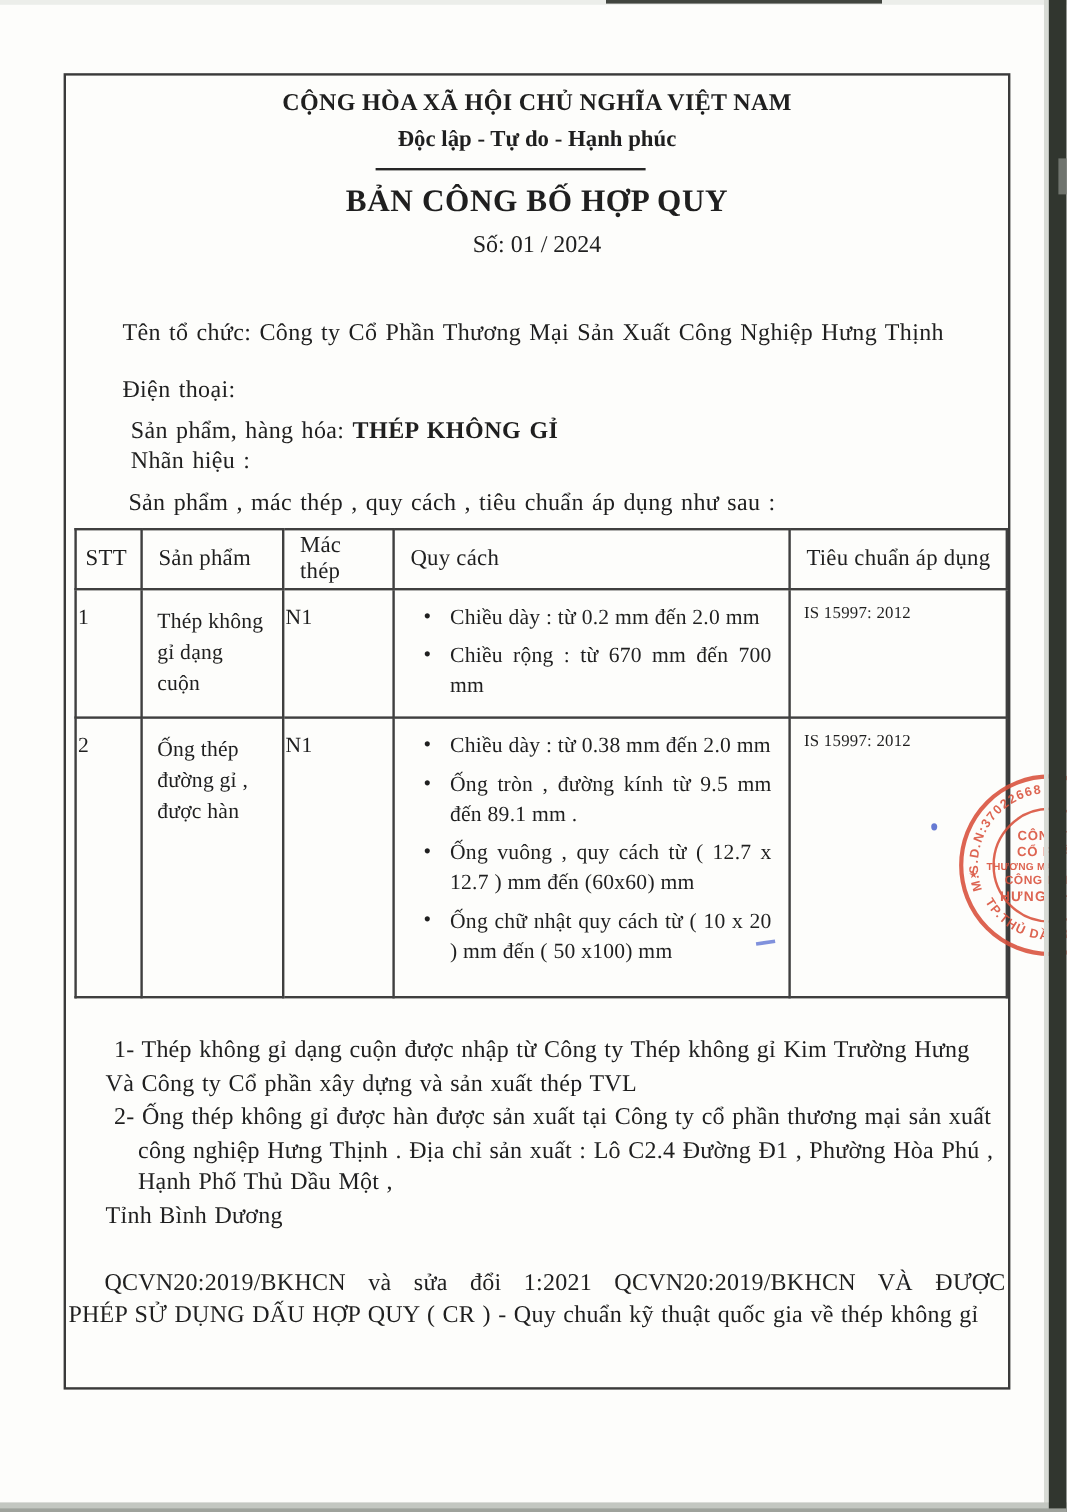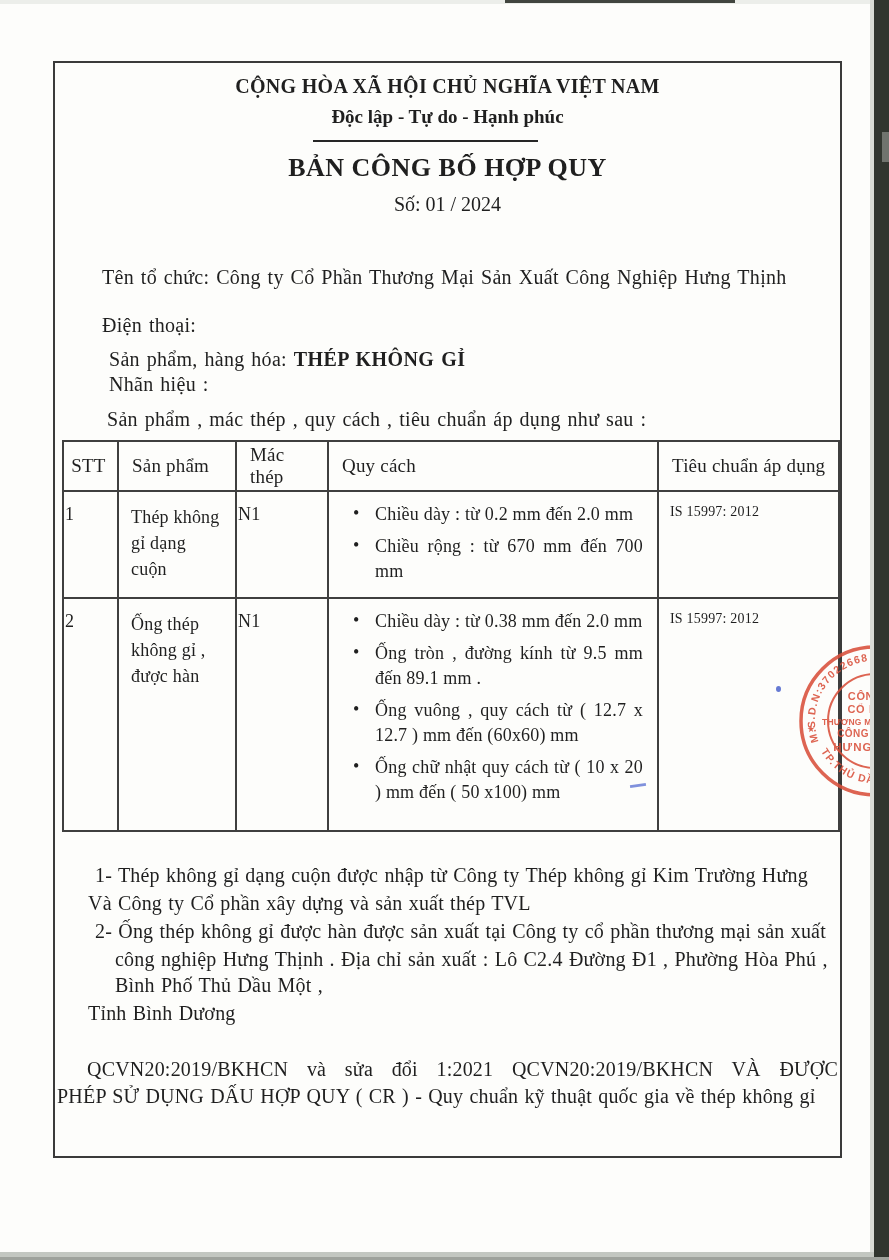--- a/index.html
+++ b/index.html
@@ -129,39 +129,39 @@
           <td class="name">Thép không gỉ dạng cuộn</td>
           <td class="grade">N1</td>
           <td class="specs">
             <div class="spec">Chiều dày : từ 0.2 mm đến 2.0 mm</div>
             <div class="spec">Chiều rộng : từ 670 mm đến 700 mm</div>
           </td>
           <td class="std">IS 15997: 2012</td>
         </tr>
         <tr>
           <td class="num num2">2</td>
-          <td class="name">Ống thép không gỉ , được hàn</td>
+          <td class="name">Ống thép đường gỉ , được hàn</td>
           <td class="grade">N1</td>
           <td class="specs">
             <div class="spec">Chiều dày : từ 0.38 mm đến 2.0 mm</div>
             <div class="spec">Ống tròn , đường kính từ 9.5 mm đến 89.1 mm .</div>
             <div class="spec">Ống vuông , quy cách từ ( 12.7 x 12.7 ) mm đến (60x60) mm</div>
             <div class="spec">Ống chữ nhật quy cách từ ( 10 x 20 ) mm đến ( 50 x100) mm</div>
           </td>
           <td class="std">IS 15997: 2012</td>
         </tr>
       </tbody>
     </table>
   </div>
 
   <div class="note note1a">1- Thép không gỉ dạng cuộn được nhập từ Công ty Thép không gỉ Kim Trường Hưng</div>
   <div class="note note1b">Và Công ty Cổ phần xây dựng và sản xuất thép TVL</div>
   <div class="note n2l1">2- Ống thép không gỉ được hàn được sản xuất tại Công ty cổ phần thương mại sản xuất</div>
   <div class="note n2l2">công nghiệp Hưng Thịnh . Địa chỉ sản xuất : Lô C2.4 Đường Đ1 , Phường Hòa Phú ,</div>
-  <div class="note n2l3">Bình Phố Thủ Dầu Một ,</div>
+  <div class="note n2l3">Hạnh Phố Thủ Dầu Một ,</div>
   <div class="note province">Tỉnh Bình Dương</div>
   <div class="note conf1">QCVN20:2019/BKHCN và sửa đổi 1:2021 QCVN20:2019/BKHCN VÀ ĐƯỢC</div>
   <div class="note conf2">PHÉP SỬ DỤNG DẤU HỢP QUY ( CR ) -  Quy chuẩn kỹ thuật quốc gia về thép không gỉ</div>
 
   <svg class="stamp" viewBox="0 0 160 160">
     <circle cx="80" cy="80" r="74" fill="none" stroke="#d9503b" stroke-width="3.5"></circle>
     <circle cx="80" cy="80" r="47" fill="none" stroke="#d9503b" stroke-width="2"></circle>
     <defs>
       <path id="arcTop" d="M 23.6 100.5 A 60 60 0 0 1 132 50"></path>
       <path id="arcBot" d="M 21.7 101.2 A 62 62 0 0 0 138.3 101.2"></path>

